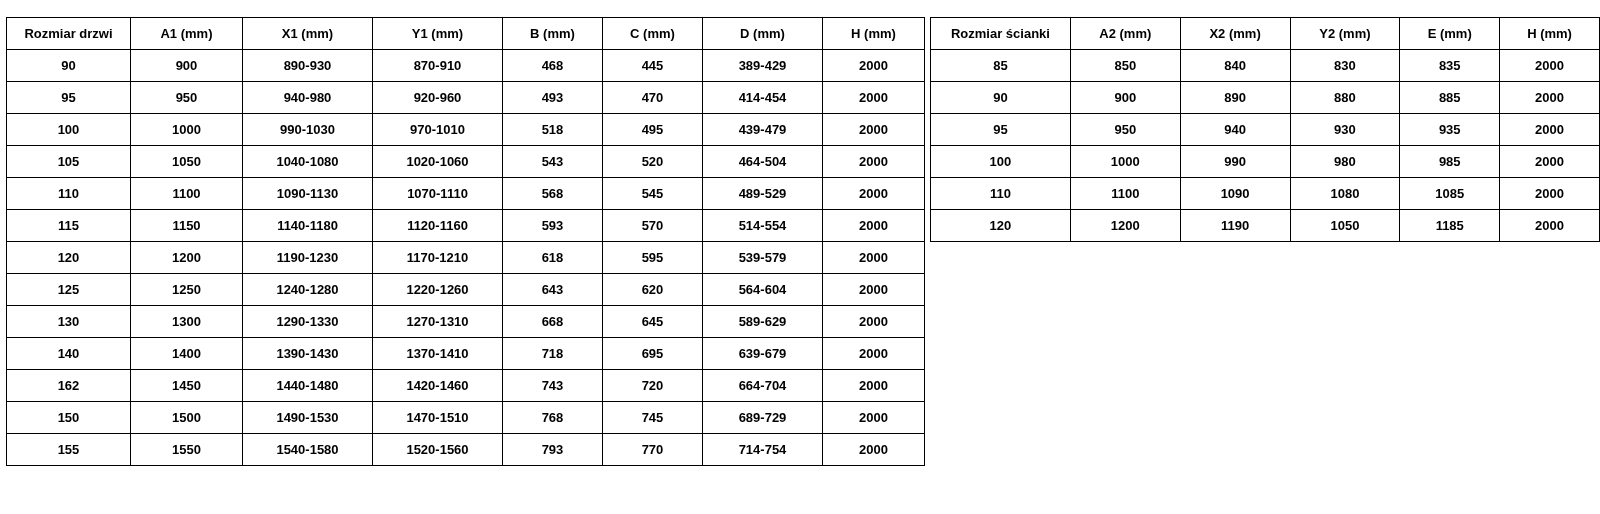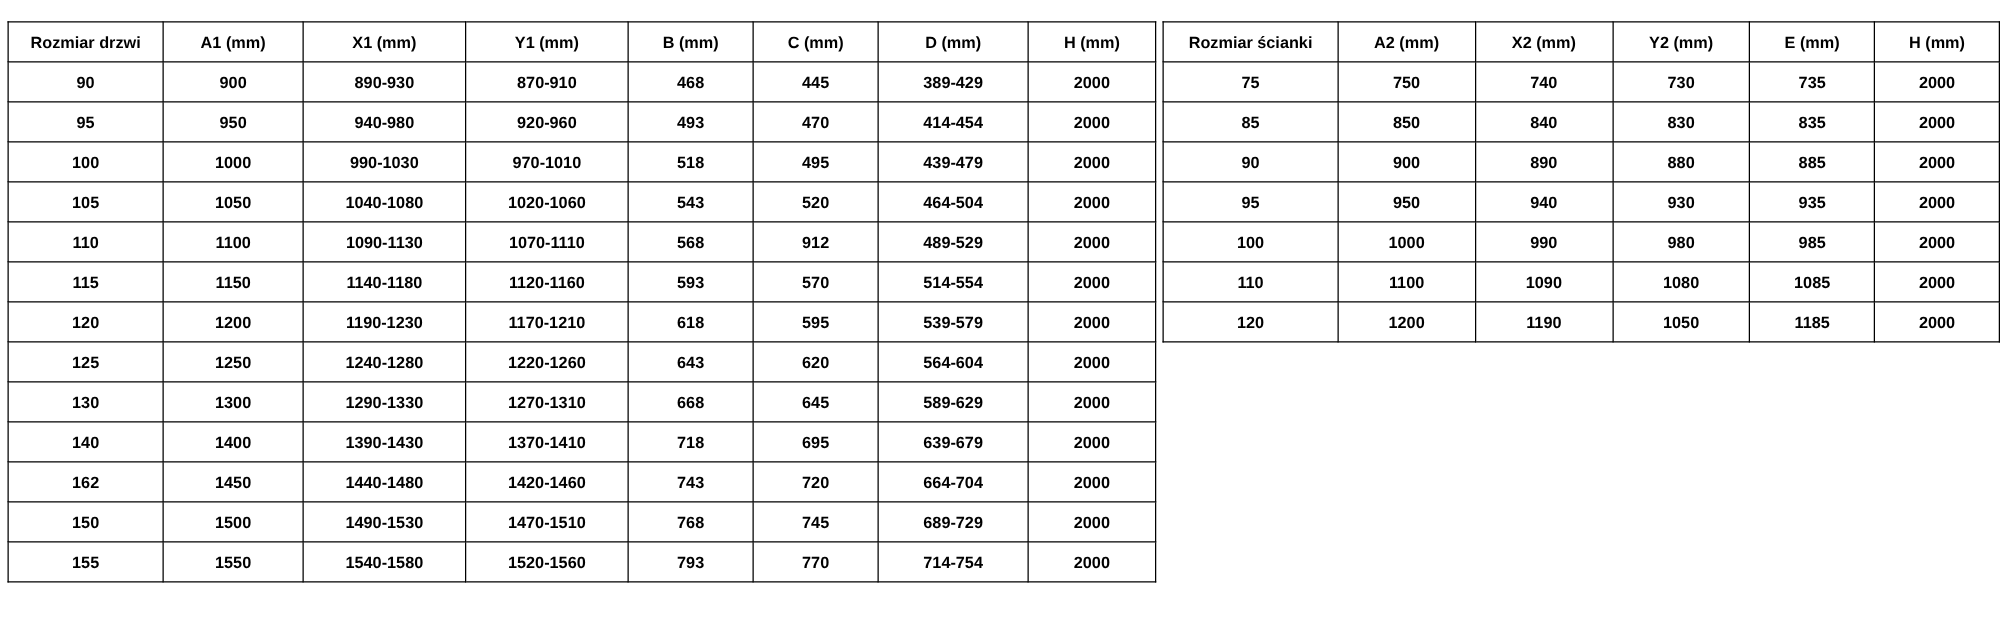--- a/index.html
+++ b/index.html
@@ -135,21 +135,21 @@
             <td>520</td>
             <td>464-504</td>
             <td>2000</td>
           </tr>
           <tr>
             <td>110</td>
             <td>1100</td>
             <td>1090-1130</td>
             <td>1070-1110</td>
             <td>568</td>
-            <td>912</td>
+            <td>545</td>
             <td>489-529</td>
             <td>2000</td>
           </tr>
           <tr>
             <td>115</td>
             <td>1150</td>
             <td>1140-1180</td>
             <td>1120-1160</td>
             <td>593</td>
             <td>570</td>
@@ -245,28 +245,20 @@
             <th>Rozmiar ścianki</th>
             <th>A2 (mm)</th>
             <th>X2 (mm)</th>
             <th>Y2 (mm)</th>
             <th>E (mm)</th>
             <th>H (mm)</th>
           </tr>
       </thead>
       <tbody>
           <tr>
-            <td>75</td>
-            <td>750</td>
-            <td>740</td>
-            <td>730</td>
-            <td>735</td>
-            <td>2000</td>
-          </tr>
-          <tr>
             <td>85</td>
             <td>850</td>
             <td>840</td>
             <td>830</td>
             <td>835</td>
             <td>2000</td>
           </tr>
           <tr>
             <td>90</td>
             <td>900</td>

